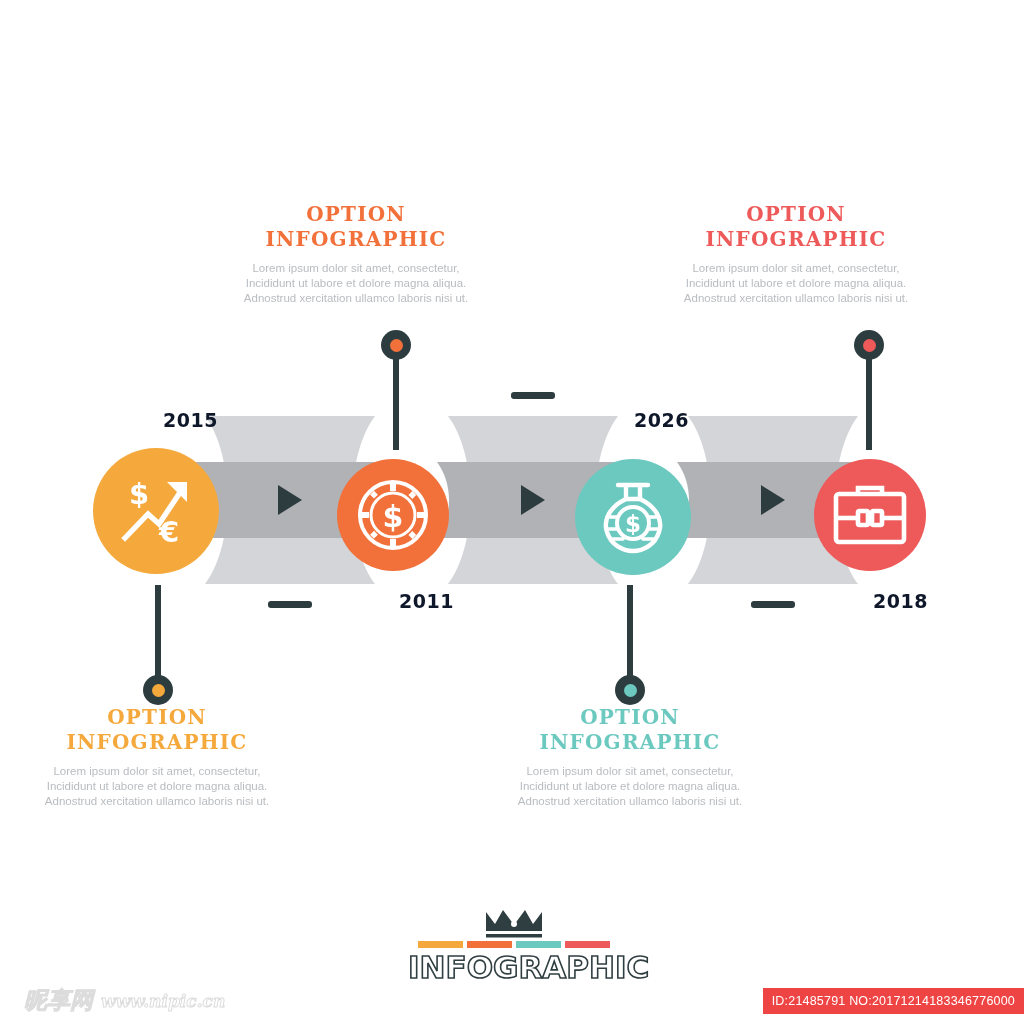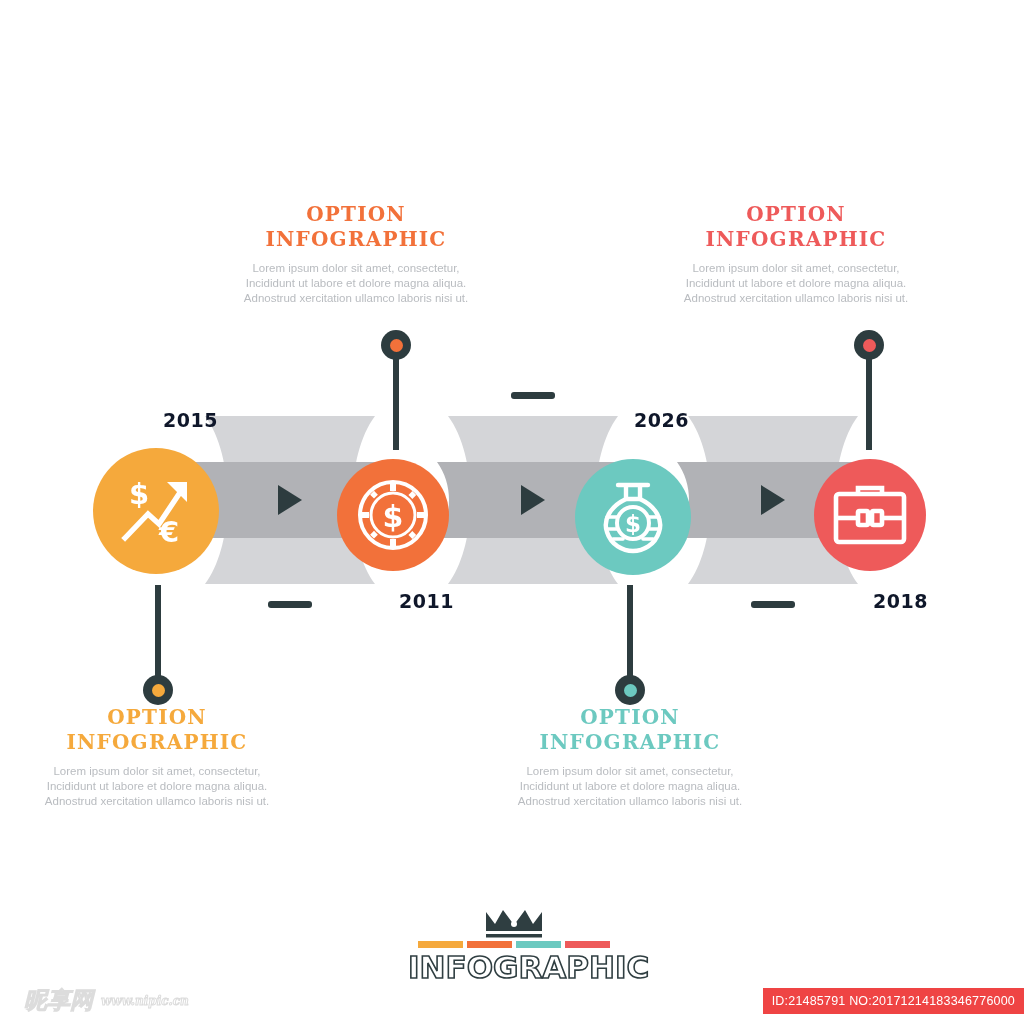--- a/index.html
+++ b/index.html
@@ -121,21 +121,21 @@
     -webkit-text-stroke:1.6px #2f3e41;
   }
 
   
   .wm-left{
     position:absolute;left:14px;bottom:8px;
     display:flex;align-items:center;gap:8px;
     color:transparent;margin-left:10px;-webkit-text-stroke:1px #dcdcdc;
   }
   .wm-left .cn{font-family:"DejaVu Sans",sans-serif;font-weight:bold;font-size:23px;font-style:italic;}
-  .wm-left .url{font-family:"DejaVu Serif",serif;font-weight:bold;font-style:italic;font-size:12px;}
+  .wm-left .url{font-family:"DejaVu Serif",serif;font-weight:bold;font-style:italic;font-size:17px;}
   .wm-right{
     position:absolute;right:0;bottom:10px;
     background:#ef4444;color:#ffffff;
     font-family:"Liberation Sans",sans-serif;font-size:12.5px;
     padding:6px 9px;letter-spacing:0.2px;
   }
 </style>
 </head>
 <body>
 

